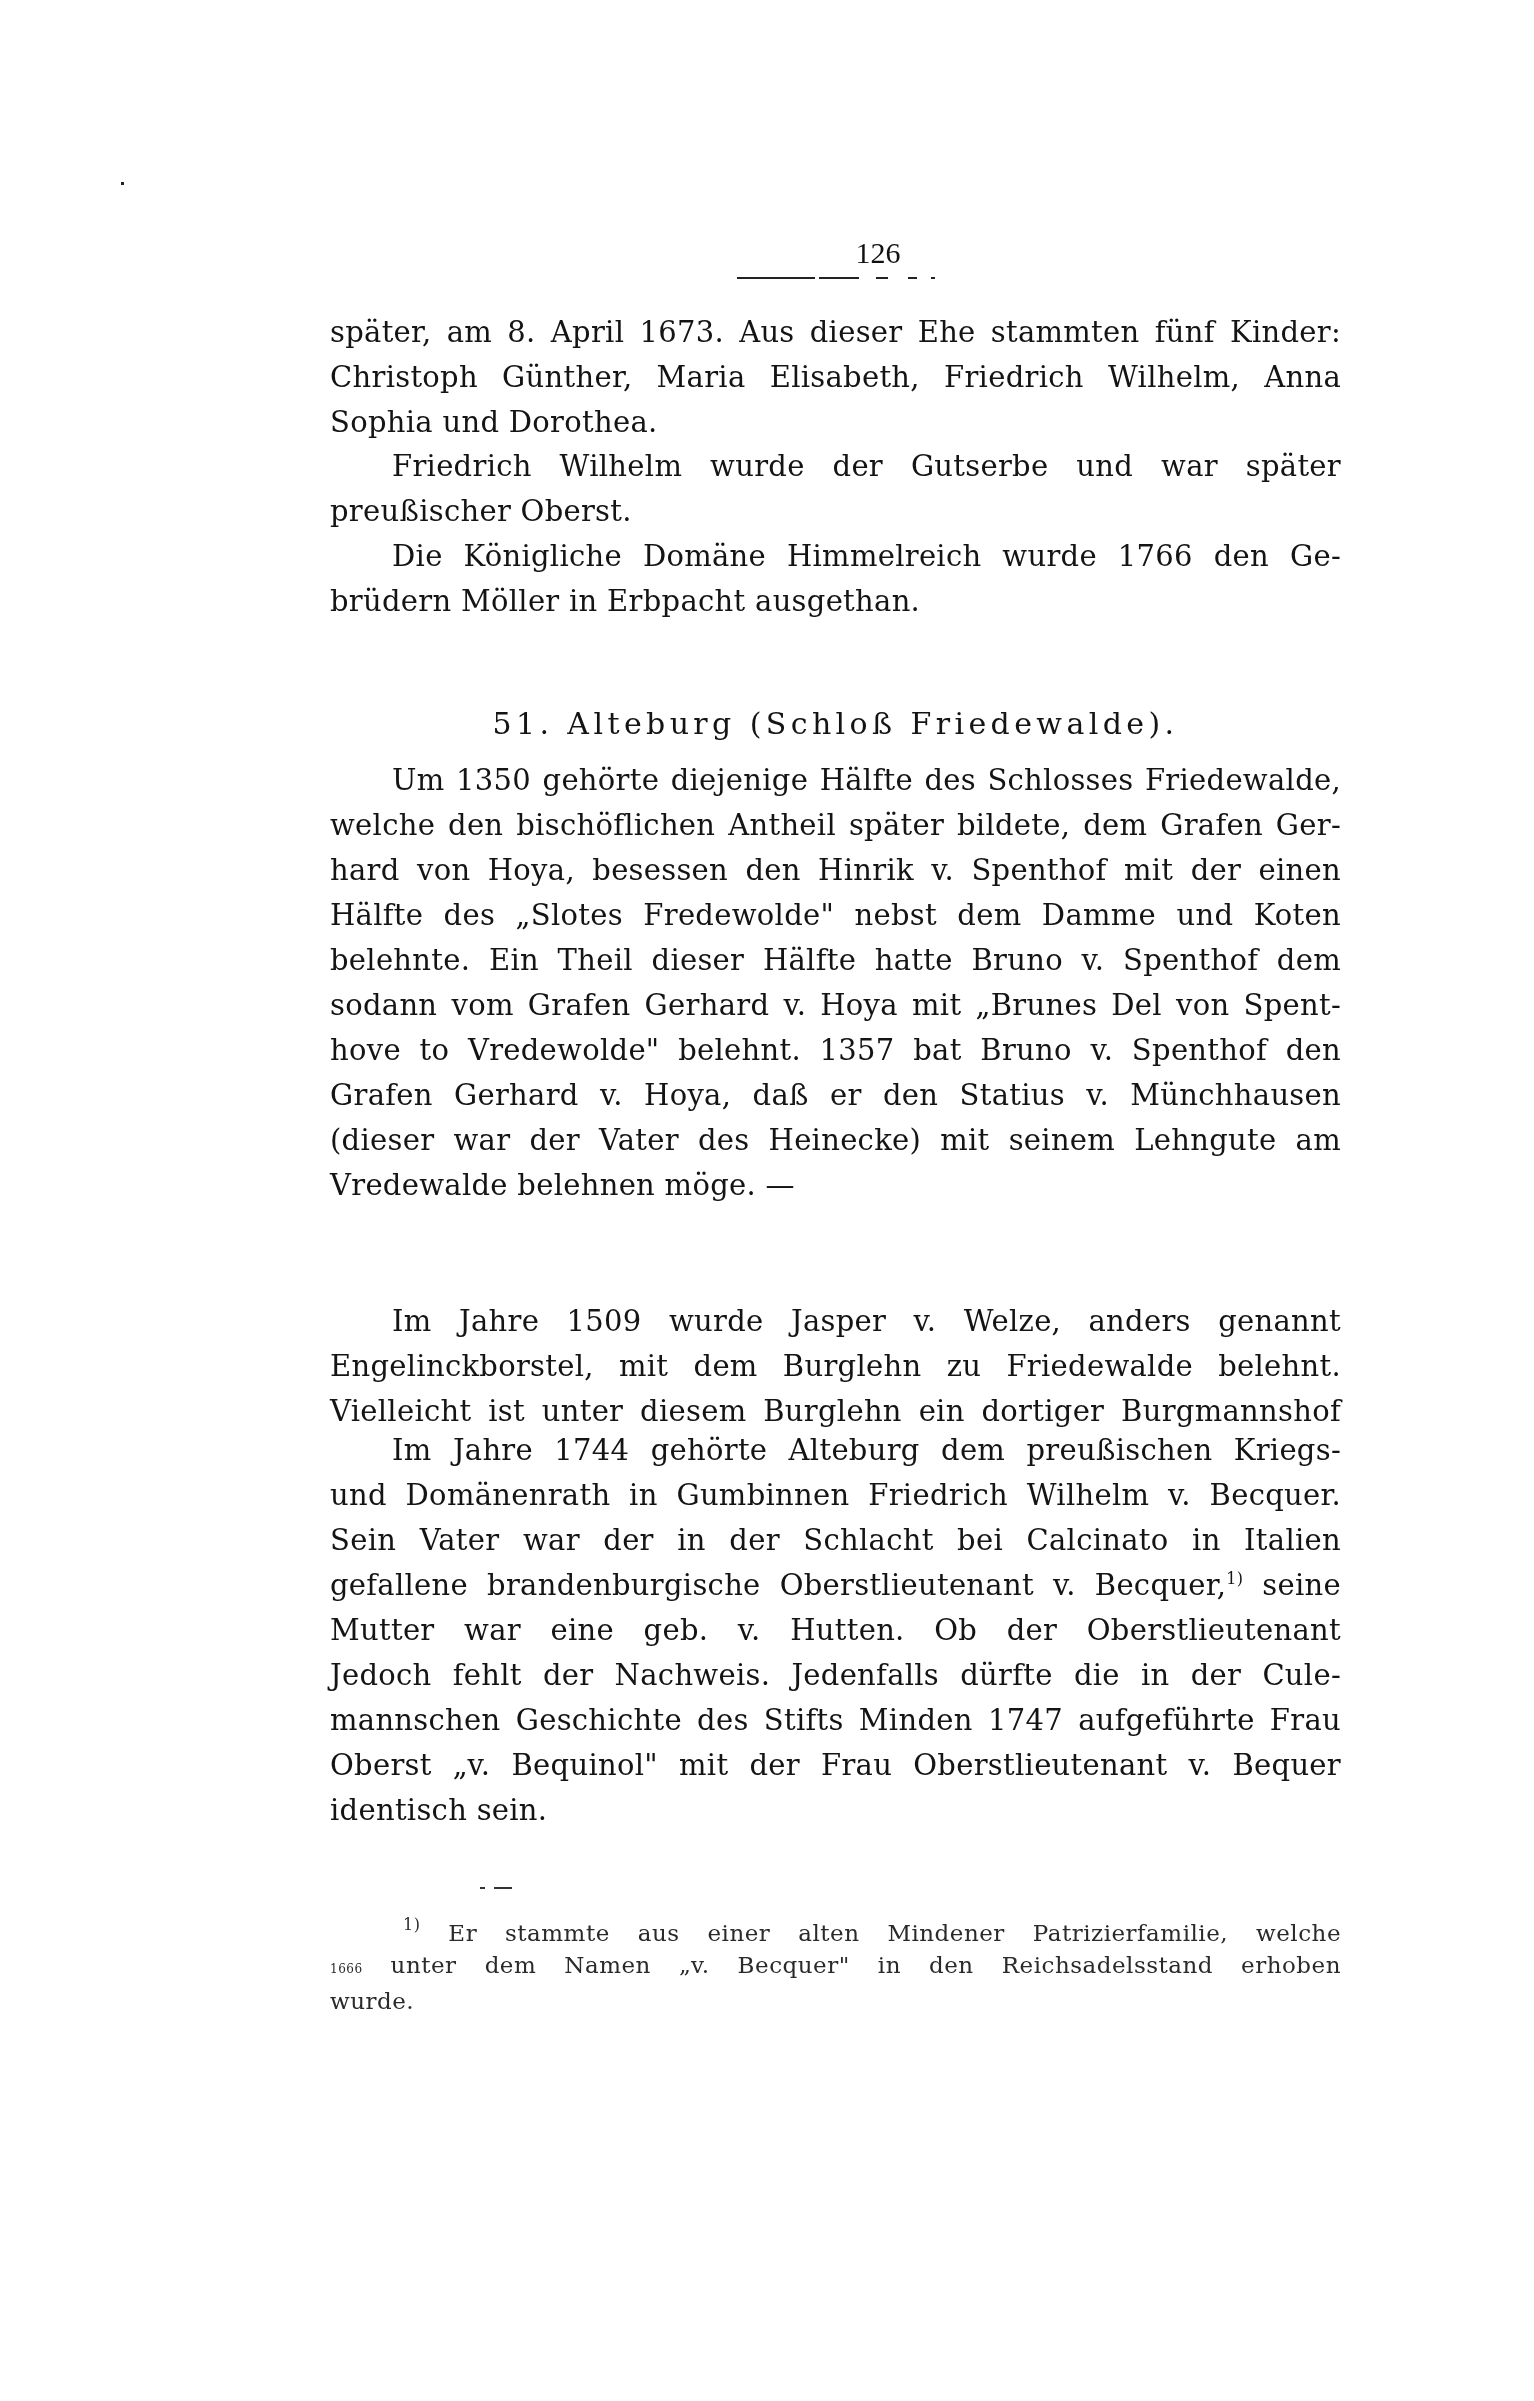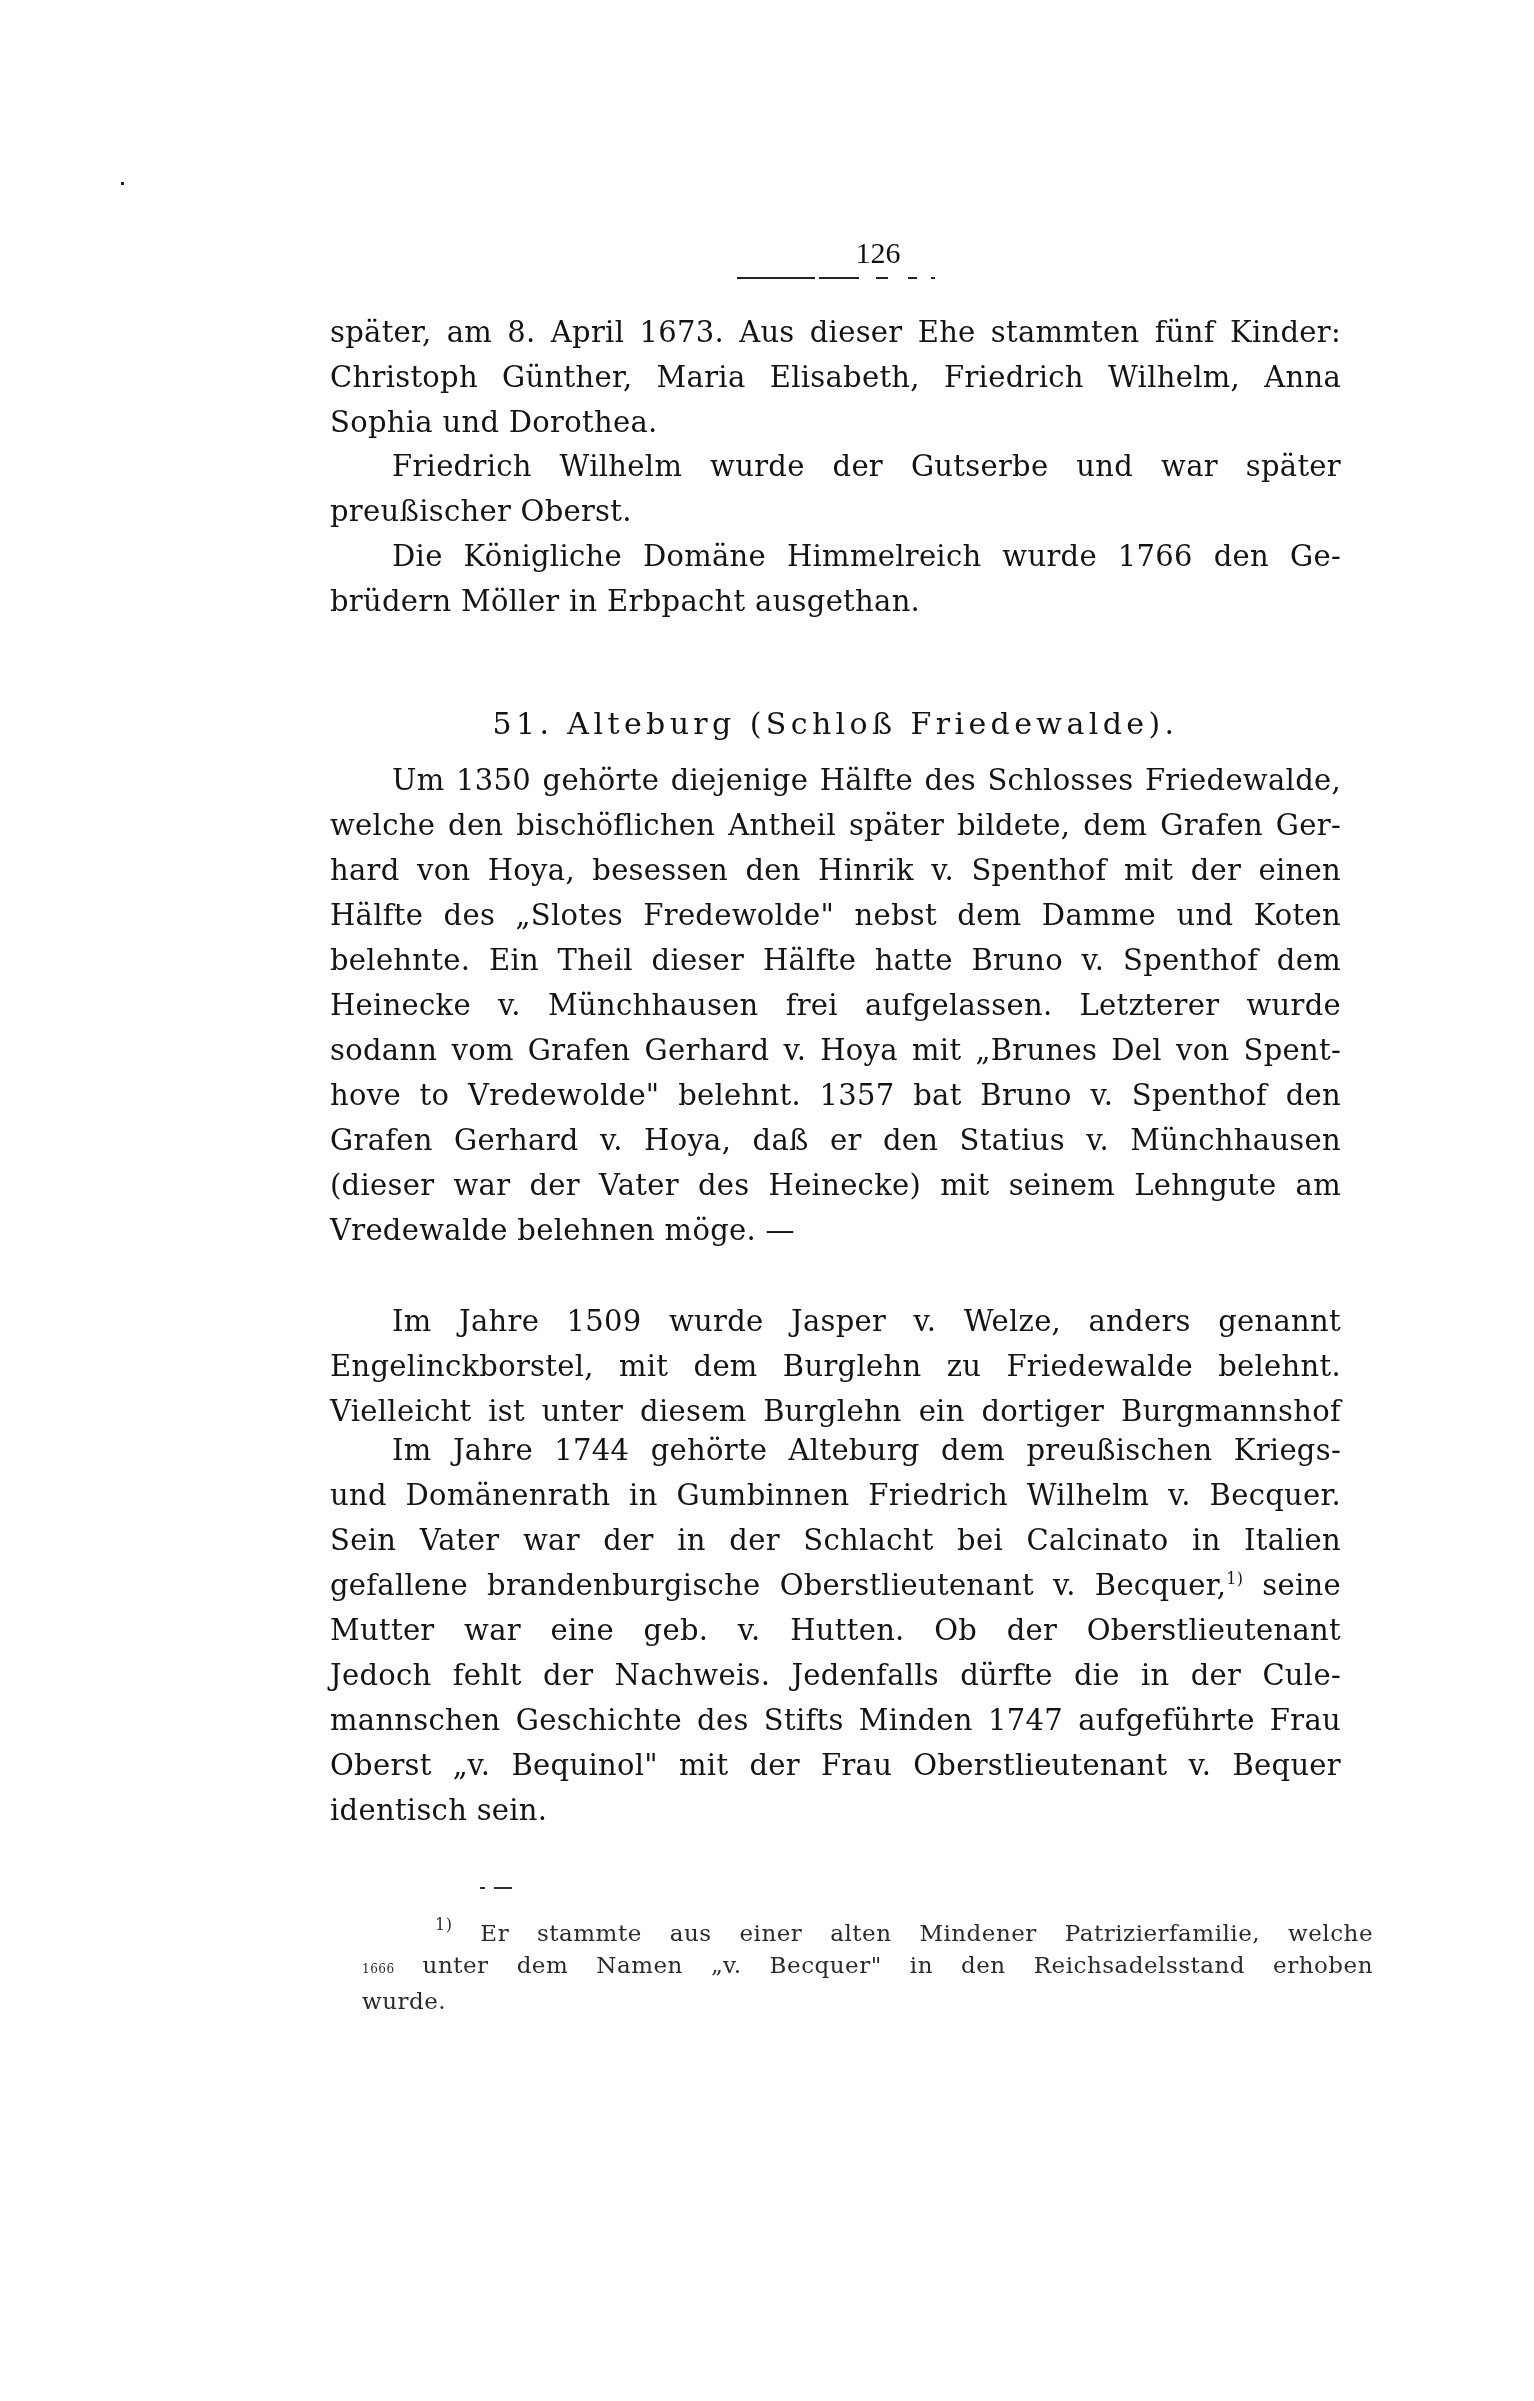--- a/index.html
+++ b/index.html
@@ -86,21 +86,20 @@
     }
     .footnote-block {
       position: absolute;
       left: 330px;
       width: 1011px;
       top: 1917px;
       font-size: 23px;
       line-height: 32px;
       color: #2a2a2a;
       letter-spacing: 0.5px;
-      margin-left: 32px;
     }
     .footnote-block .line.indent {
       padding-left: 73px;
     }
     sup.fnmark {
       font-size: 16px;
       vertical-align: 10.7px;
       line-height: 0;
     }
     .small-num {
@@ -135,21 +134,20 @@
 </div>
 
 <div class="heading">51. Alteburg (Schloß Friedewalde).</div>
 
 <div class="text-block" style="top:758px;">
   <span class="line indent">Um 1350 gehörte diejenige Hälfte des Schlosses Friedewalde,</span>
   <span class="line">welche den bischöflichen Antheil später bildete, dem Grafen Ger-</span>
   <span class="line">hard von Hoya, besessen den Hinrik v. Spenthof mit der einen</span>
   <span class="line">Hälfte des „Slotes Fredewolde" nebst dem Damme und Koten</span>
   <span class="line">belehnte. Ein Theil dieser Hälfte hatte Bruno v. Spenthof dem</span>
-  <span class="line">Heinecke v. Münchhausen frei aufgelassen. Letzterer wurde</span>
   <span class="line">sodann vom Grafen Gerhard v. Hoya mit „Brunes Del von Spent-</span>
   <span class="line">hove to Vredewolde" belehnt. 1357 bat Bruno v. Spenthof den</span>
   <span class="line">Grafen Gerhard v. Hoya, daß er den Statius v. Münchhausen</span>
   <span class="line">(dieser war der Vater des Heinecke) mit seinem Lehngute am</span>
   <span class="line last">Vredewalde belehnen möge. —</span>
 </div>
 
 <div class="text-block" style="top:1299px;">
   <span class="line indent">Im Jahre 1509 wurde Jasper v. Welze, anders genannt</span>
   <span class="line">Engelinckborstel, mit dem Burglehn zu Friedewalde belehnt.</span>

